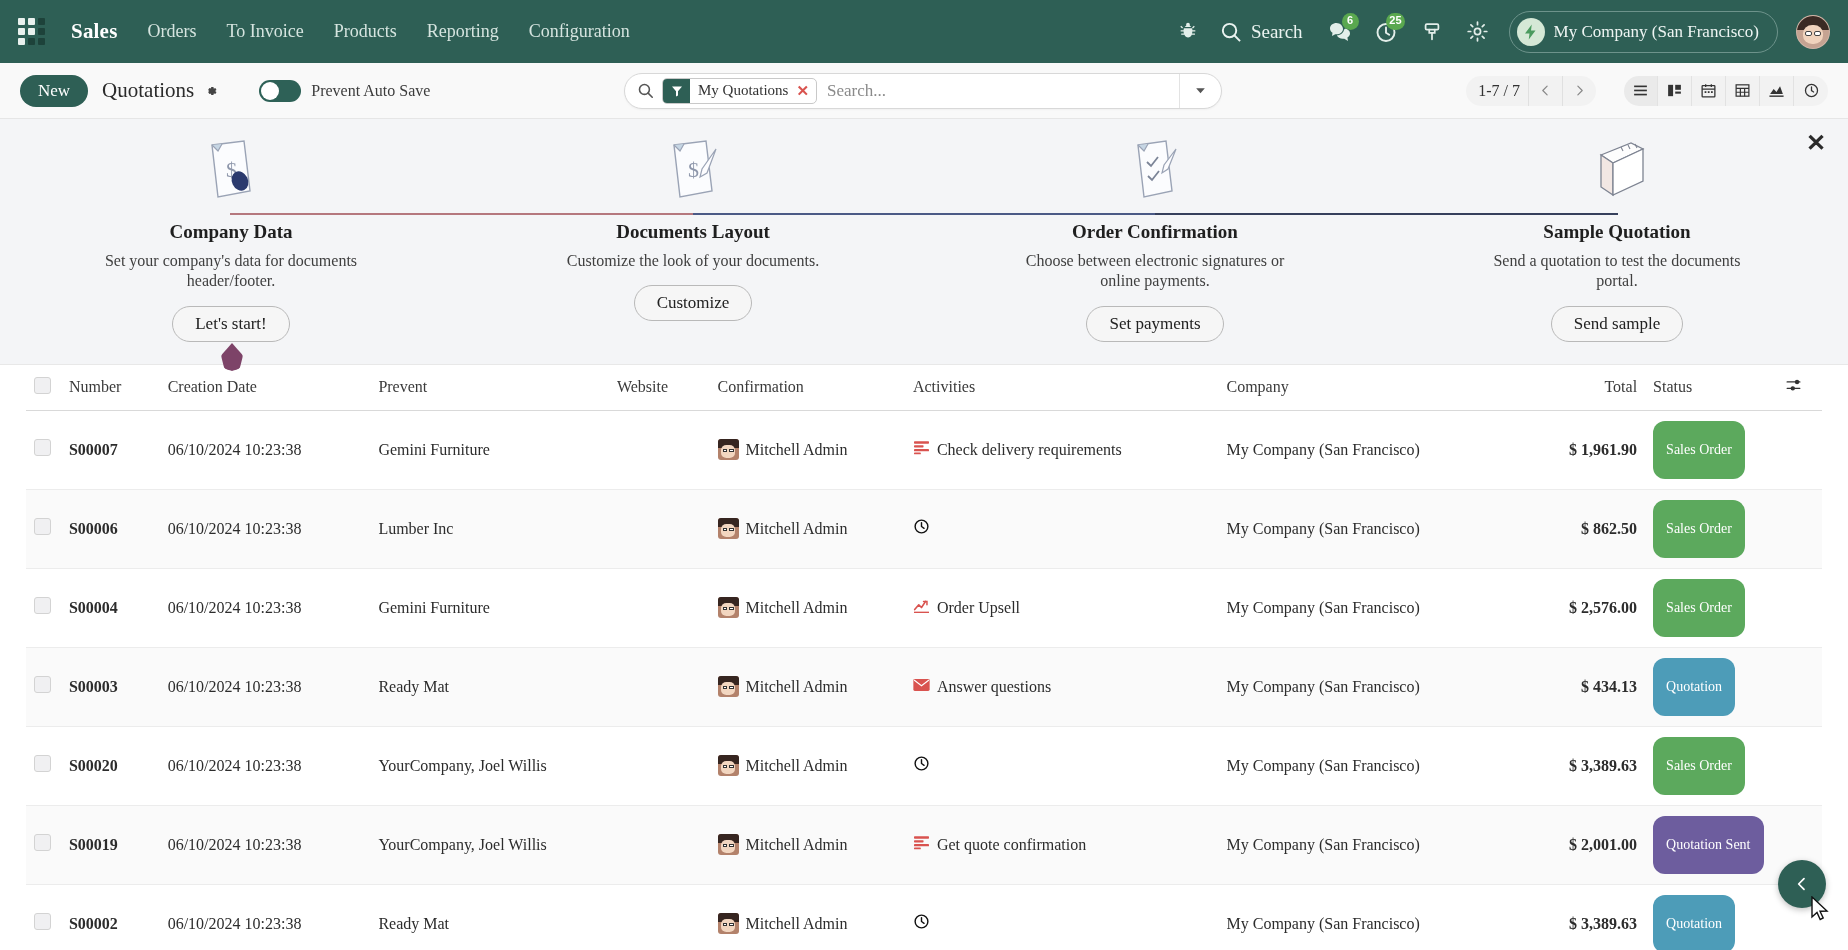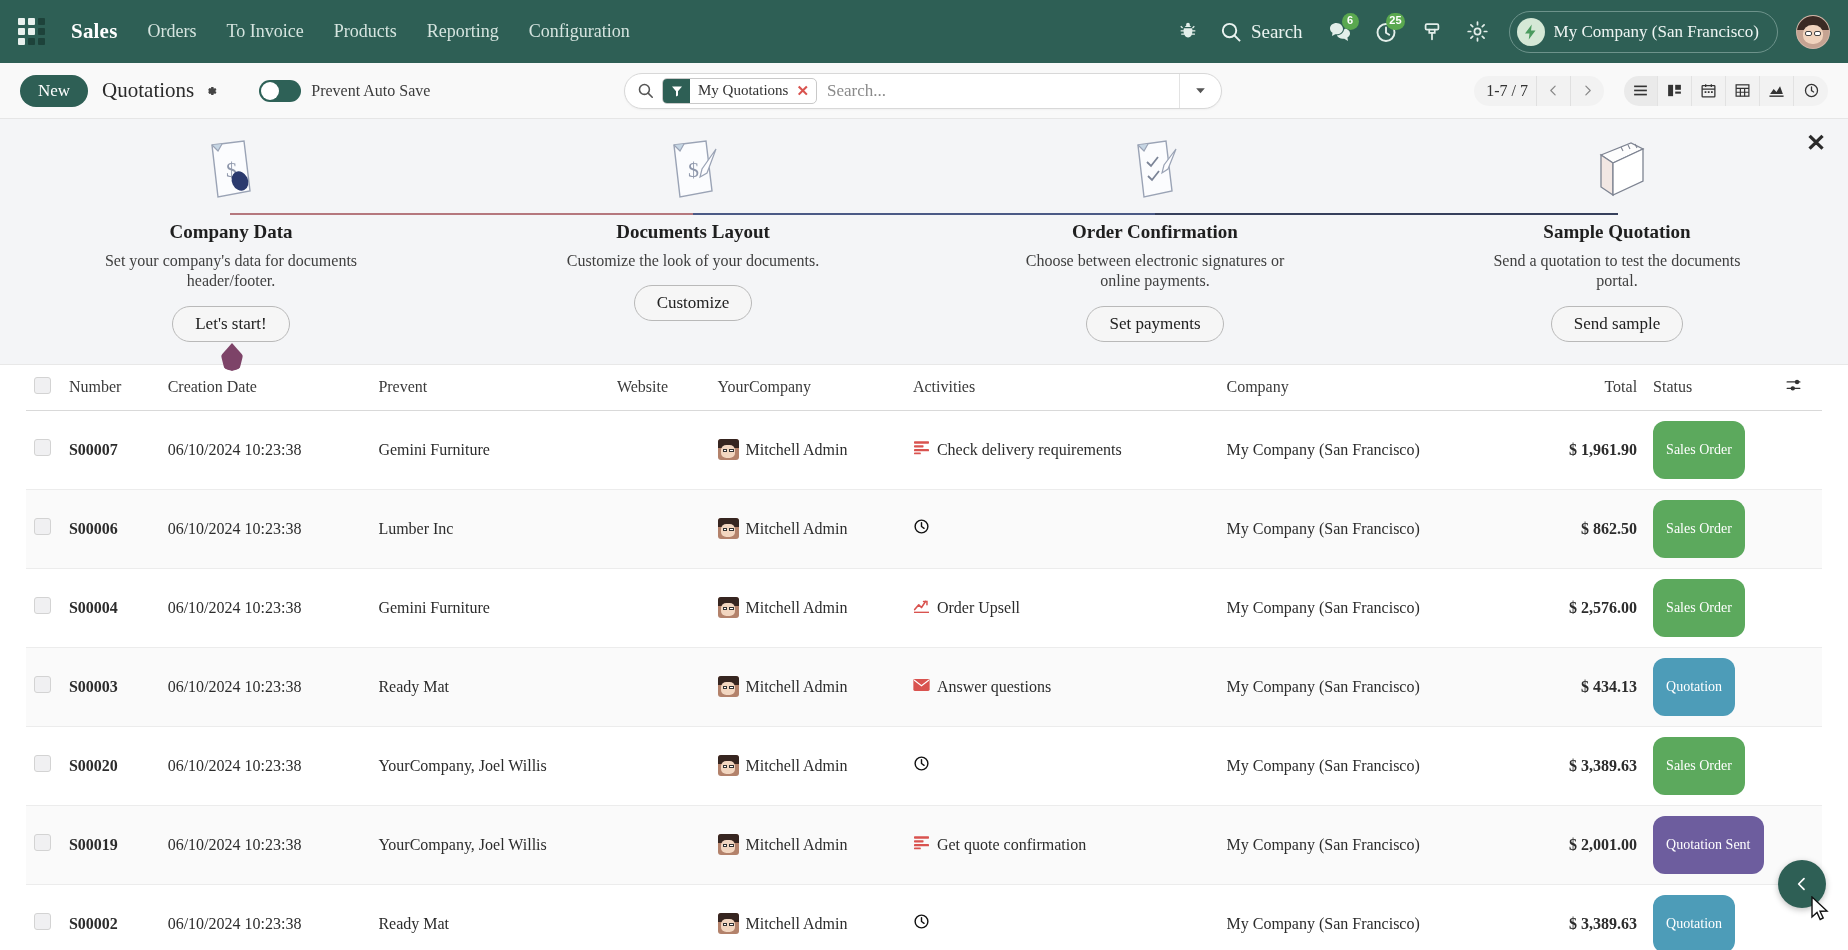--- a/index.html
+++ b/index.html
@@ -194,21 +194,21 @@
     background: transparent;
   }
   .search-input::placeholder { color: #8a8a8a; }
   .search-caret {
     width: 42px; height: 100%;
     border-left: 1px solid #e3e3e3;
     display: flex; align-items: center; justify-content: center;
     cursor: pointer; color: #555;
   }
 
-  .cp-right { margin-left: auto; display: flex; align-items: center; gap: 20px; }
+  .cp-right { margin-left: auto; display: flex; align-items: center; gap: 28px; }
   .pager {
     display: flex; align-items: center;
     background: #f2f2f2;
     border-radius: 16px;
     height: 30px;
     padding-left: 12px;
   }
   .pager-label { font-size: 16px; color: #333; margin-right: 8px; white-space: nowrap; }
   .pager-btn {
     width: 34px; height: 30px;
@@ -646,21 +646,21 @@
       </colgroup>
       <thead>
         <tr>
           <th>
             <span class="cb"></span>
           </th>
           <th>Number</th>
           <th>Creation Date</th>
           <th>Prevent</th>
           <th>Website</th>
-          <th>YourCompany</th>
+          <th>Confirmation</th>
           <th>Activities</th>
           <th>Company</th>
           <th class="th-total">Total</th>
           <th>Status</th>
           <th>
             <svg width="17" height="17" viewBox="0 0 24 24" fill="none" stroke="#333" stroke-width="1.8">
               <path d="M3 7h12M19 7h2M3 16h6M13 16h8" stroke-linecap="round"></path>
               <circle cx="17" cy="7" r="2.2" fill="#333"></circle>
                 <circle cx="11" cy="16" r="2.2" fill="#333"></circle>
             </svg>

